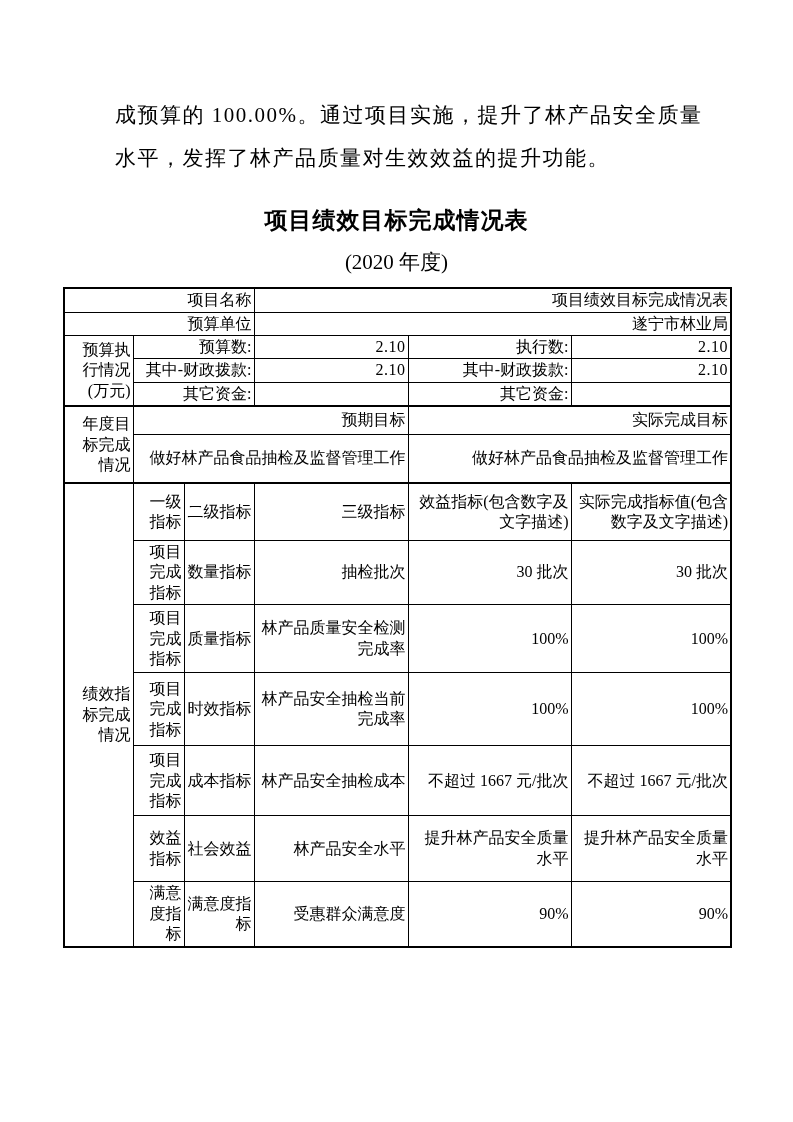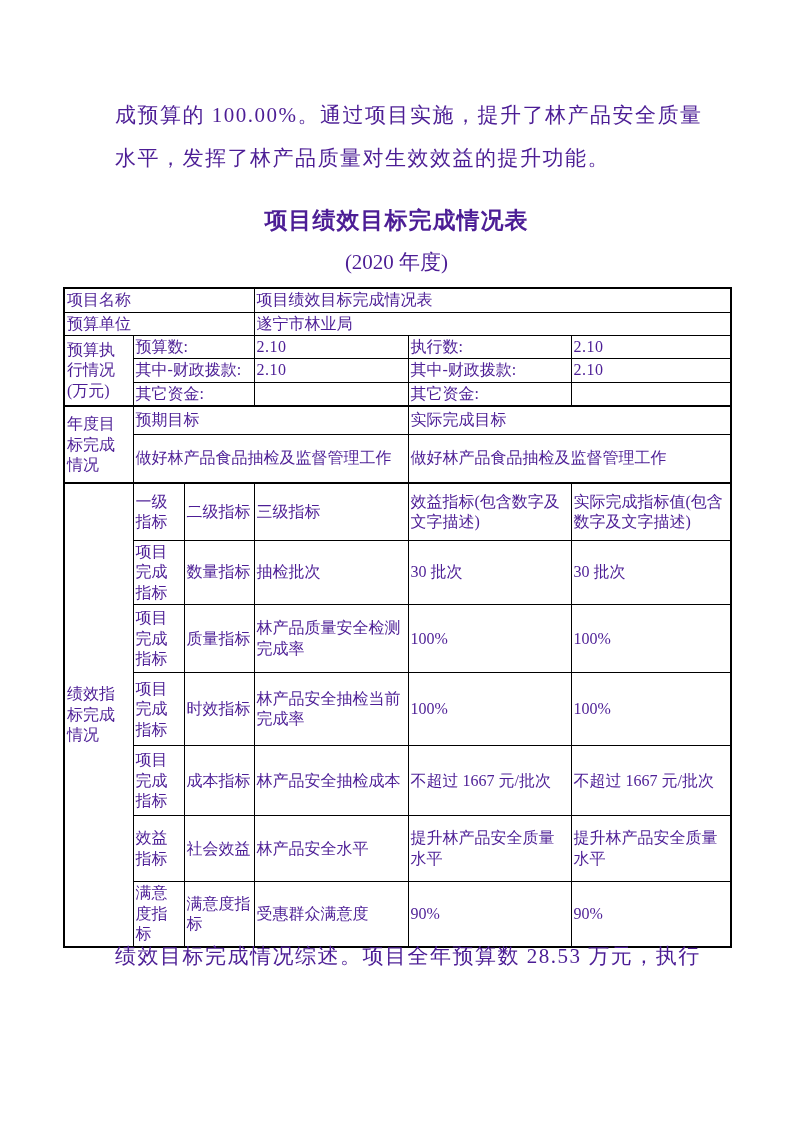--- a/index.html
+++ b/index.html
@@ -4,21 +4,21 @@
 <style>
   * { margin: 0; padding: 0; box-sizing: border-box; }
   html, body { background: #888; }
   .page {
     position: relative;
     width: 793px;
     height: 1122px;
     margin: 0 auto;
     background: #ffffff;
     font-family: "Liberation Serif", "DejaVu Serif", serif;
-    color: #4c1d95;
+    color: #000000;
     overflow: hidden;
   }
   .body-text {
     position: absolute;
     left: 115px;
     width: 575px;
     font-size: 21px;
     letter-spacing: 1.5px;
     white-space: nowrap;
   }
@@ -47,21 +47,21 @@
     left: 63px;
     top: 287px;
     width: 667px;
     border-collapse: collapse;
     table-layout: fixed;
     border: 2px solid #000;
     font-size: 16px;
   }
   table.report td {
     border: 1px solid #000;
-    text-align: left;
+    text-align: right;
     vertical-align: middle;
     padding: 1px 2px;
     line-height: 1.28;
     overflow: hidden;
     word-break: break-all;
   }
   tr.thick-top td { border-top-width: 2px; }
   .num-cell { letter-spacing: 0.5px; }
   .para-bottom { top: 941px; }
   .para-bottom .line { height: 43px; line-height: 30px; }
@@ -182,17 +182,16 @@
         <td>满意度指标</td>
         <td>满意度指标</td>
         <td>受惠群众满意度</td>
         <td>90%</td>
         <td>90%</td>
       </tr>
     </tbody>
   </table>
 
   <div class="body-text para-bottom">
-    <div class="line">绩效目标完成情况综述。项目全年预算数 28.53 万元，执行</div>
   </div>
 
 
 </div>
 
 </body></html>

